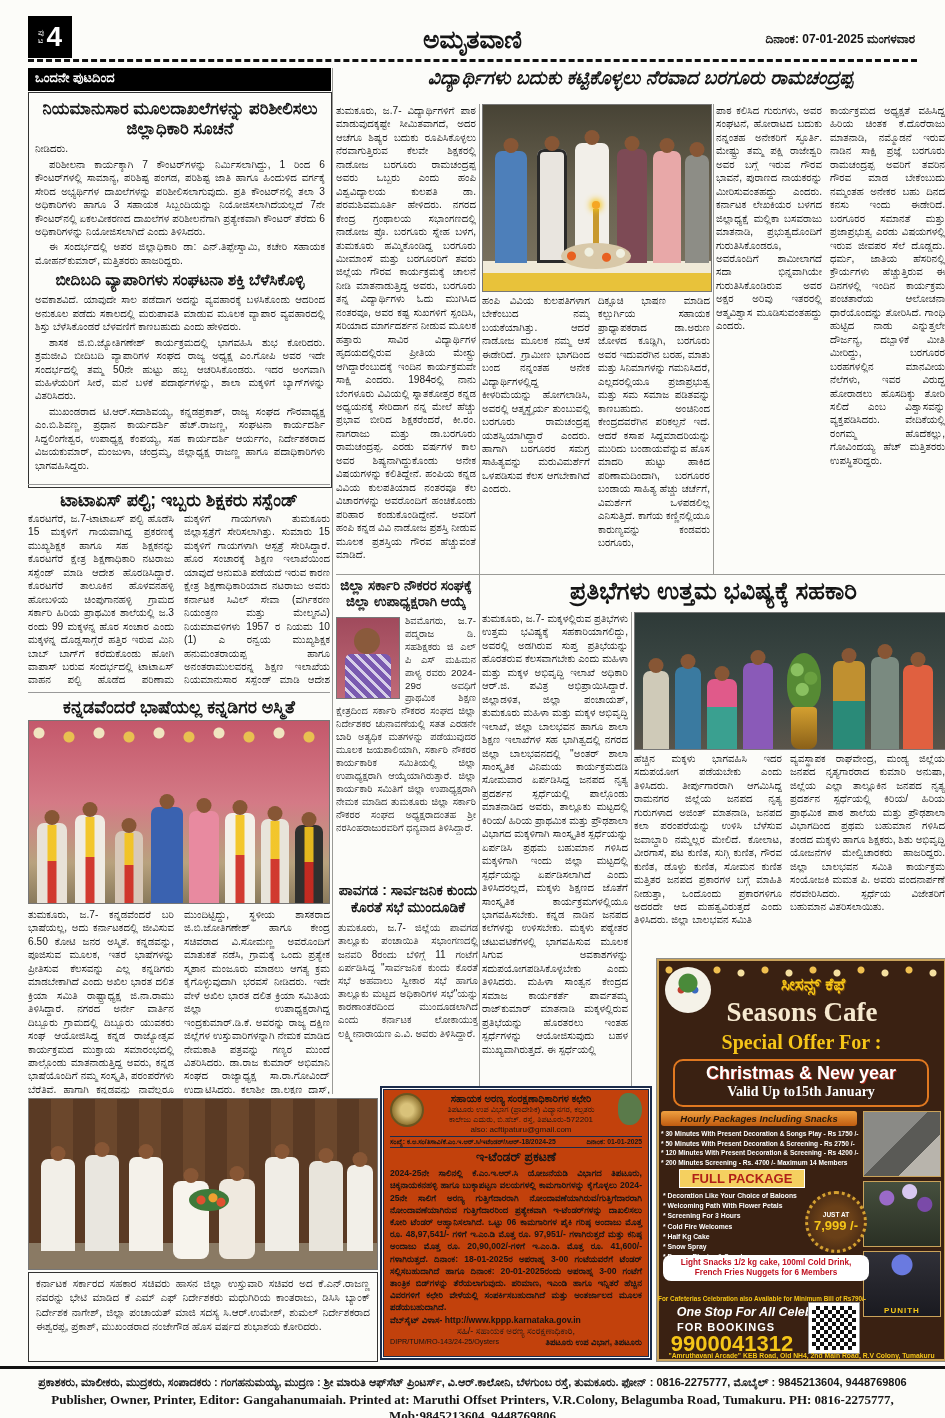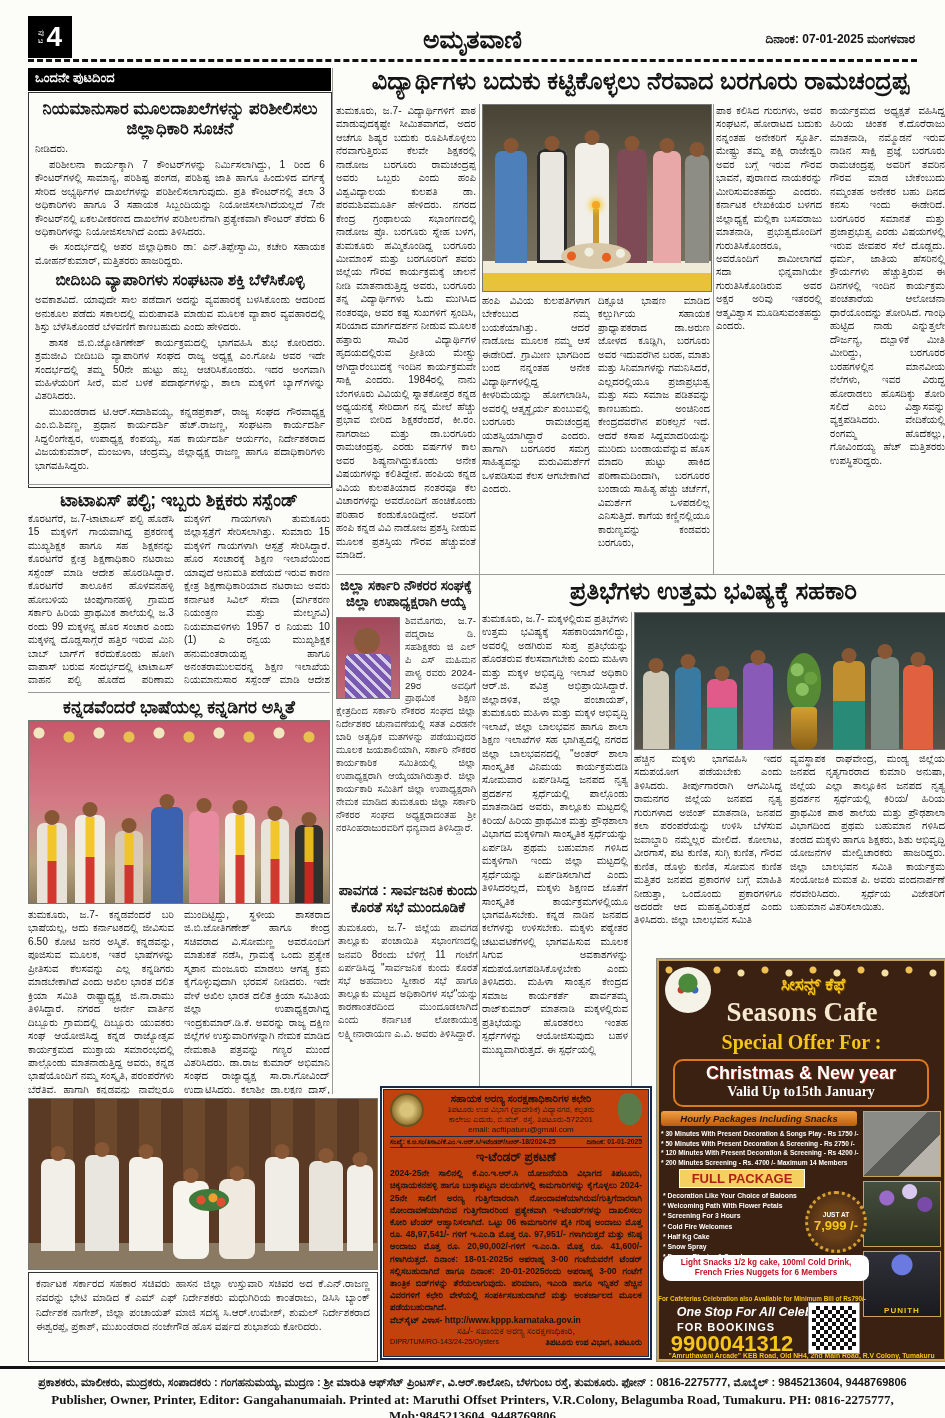--- a/index.html
+++ b/index.html
@@ -102,21 +102,21 @@
     <div class="person" style="left:144px;bottom:10px;width:36px;height:78px;background:#f7f4ed;border-radius:8px;"></div>
     <div class="person" style="left:190px;bottom:10px;width:36px;height:80px;background:#efe9df;border-radius:8px;"></div>
     <div class="person" style="left:236px;bottom:18px;width:34px;height:94px;background:#f0ede6;"></div>
     <div class="person" style="left:280px;bottom:18px;width:34px;height:90px;background:#e8e4db;"></div>
     <div class="person" style="left:318px;bottom:18px;width:26px;height:86px;background:#f2efe8;"></div>
     <div class="abs" style="left:160px;bottom:58px;width:40px;height:22px;border-radius:50%;
          background:radial-gradient(circle at 30% 50%,#e05030 4px,transparent 5px),radial-gradient(circle at 60% 40%,#f0a030 4px,transparent 5px),radial-gradient(circle at 80% 60%,#e05030 4px,transparent 5px),#3f7a3a;"></div>
   </div>
   <div class="abs capbox" style="left:28px;top:1272px;width:334px;height:80px;overflow:hidden;">ಕರ್ನಾಟಕ ಸರ್ಕಾರದ ಸಹಕಾರ ಸಚಿವರು ಹಾಸನ ಜಿಲ್ಲಾ ಉಸ್ತುವಾರಿ ಸಚಿವರ ಅದ ಕೆ.ಎನ್.ರಾಜಣ್ಣ ನವರನ್ನು ಭೇಟಿ ಮಾಡಿದ ಕೆ ಎಮ್ ಎಫ್ ನಿರ್ದೇಶಕರು ಮಧುಗಿರಿಯ ಕಾಂತರಾಜು, ಡಿಸಿಸಿ ಬ್ಯಾಂಕ್ ನಿರ್ದೇಶಕ ನಾಗೇಶ್, ಜಿಲ್ಲಾ ಪಂಚಾಯತ್ ಮಾಜಿ ಸದಸ್ಯ ಸಿ.ಆರ್.ಉಮೇಶ್, ಶುಮಲ್ ನಿರ್ದೇಶಕರಾದ ಈಶ್ವರಪ್ಪ, ಪ್ರಕಾಶ್, ಮುಖಂಡರಾದ ನಂಜೇಗೌಡ ಹೊಸ ವರ್ಷದ ಶುಭಾಶಯ ಕೋರಿದರು.</div>
 
-  <div class="abs hl" style="left:336px;top:66px;width:609px;font-size:24px;">ವಿದ್ಯಾರ್ಥಿಗಳು ಬದುಕು ಕಟ್ಟಿಕೊಳ್ಳಲು ನೆರವಾದ ಬರಗೂರು ರಾಮಚಂದ್ರಪ್ಪ</div>
+  <div class="abs hl" style="left:336px;top:66px;width:609px;font-size:19px;font-style:italic;">ವಿದ್ಯಾರ್ಥಿಗಳು ಬದುಕು ಕಟ್ಟಿಕೊಳ್ಳಲು ನೆರವಾದ ಬರಗೂರು ರಾಮಚಂದ್ರಪ್ಪ</div>
 
   <div class="abs bodytxt" style="left:336px;top:104px;width:140px;height:470px;overflow:hidden;">ತುಮಕೂರು, ಜ.7- ವಿದ್ಯಾರ್ಥಿಗಳಿಗೆ ಪಾಠ ಮಾಡುವುದಕ್ಕಷ್ಟೇ ಸೀಮಿತವಾಗದೆ, ಅದರ ಆಚೆಗೂ ಶಿಷ್ಯರ ಬದುಕು ರೂಪಿಸಿಕೊಳ್ಳಲು ನೆರವಾಗುತ್ತಿರುವ ಕೆಲವೇ ಶಿಕ್ಷಕರಲ್ಲಿ ನಾಡೋಜ ಬರಗೂರು ರಾಮಚಂದ್ರಪ್ಪ ಅವರು ಒಬ್ಬರು ಎಂದು ಹಂಪಿ ವಿಶ್ವವಿದ್ಯಾಲಯ ಕುಲಪತಿ ಡಾ. ಪರಮಶಿವಮೂರ್ತಿ ಹೇಳಿದರು. ನಗರದ ಕೇಂದ್ರ ಗ್ರಂಥಾಲಯ ಸಭಾಂಗಣದಲ್ಲಿ ನಾಡೋಜ ಪ್ರೊ. ಬರಗೂರು ಸ್ನೇಹ ಬಳಗ, ತುಮಕೂರು ಹಮ್ಮಿಕೊಂಡಿದ್ದ ಬರಗೂರು ಮೀಮಾಂಸೆ ಮತ್ತು ಬರಗೂರರಿಗೆ ತವರು ಜಿಲ್ಲೆಯ ಗೌರವ ಕಾರ್ಯಕ್ರಮಕ್ಕೆ ಚಾಲನೆ ನೀಡಿ ಮಾತನಾಡುತ್ತಿದ್ದ ಅವರು, ಬರಗೂರು ತನ್ನ ವಿದ್ಯಾರ್ಥಿಗಳು ಓದು ಮುಗಿಸಿದ ನಂತರವೂ, ಅವರ ಕಷ್ಟ ಸುಖಗಳಿಗೆ ಸ್ಪಂದಿಸಿ, ಸರಿಯಾದ ಮಾರ್ಗದರ್ಶನ ನೀಡುವ ಮೂಲಕ ಹತ್ತಾರು ಸಾವಿರ ವಿದ್ಯಾರ್ಥಿಗಳ ಹೃದಯದಲ್ಲಿರುವ ಪ್ರೀತಿಯ ಮೇಸ್ಟ್ರು ಆಗಿದ್ದಾರೆಂಬುದಕ್ಕೆ ಇಂದಿನ ಕಾರ್ಯಕ್ರಮವೇ ಸಾಕ್ಷಿ ಎಂದರು. 1984ರಲ್ಲಿ ನಾನು ಬೆಂಗಳೂರು ವಿವಿಯಲ್ಲಿ ಸ್ನಾತಕೋತ್ತರ ಕನ್ನಡ ಅಧ್ಯಯನಕ್ಕೆ ಸೇರಿದಾಗ ನನ್ನ ಮೇಲೆ ಹೆಚ್ಚು ಪ್ರಭಾವ ಬೀರಿದ ಶಿಕ್ಷಕರೆಂದರೆ, ಕೀ.ರಂ. ನಾಗರಾಜು ಮತ್ತು ಡಾ.ಬರಗೂರು ರಾಮಚಂದ್ರಪ್ಪ. ಎರಡು ವರ್ಷಗಳ ಕಾಲ ಅವರ ಶಿಷ್ಯನಾಗಿದ್ದುಕೊಂಡು ಅನೇಕ ವಿಷಯಗಳನ್ನು ಕಲಿತಿದ್ದೇನೆ. ಹಂಪಿಯ ಕನ್ನಡ ವಿವಿಯ ಕುಲಪತಿಯಾದ ನಂತರವೂ ಕೆಲ ವಿಚಾರಗಳನ್ನು ಅವರೊಂದಿಗೆ ಹಂಚಿಕೊಂಡು ಪರಿಹಾರ ಕಂಡುಕೊಂಡಿದ್ದೇನೆ. ಅವರಿಗೆ ಹಂಪಿ ಕನ್ನಡ ವಿವಿ ನಾಡೋಜ ಪ್ರಶಸ್ತಿ ನೀಡುವ ಮೂಲಕ ಪ್ರಶಸ್ತಿಯ ಗೌರವ ಹೆಚ್ಚುವಂತೆ ಮಾಡಿದೆ.</div>
 
   <div class="abs photo" style="left:482px;top:104px;width:228px;height:186px;">
     <div class="ph-bg" style="background:linear-gradient(180deg,#474335 0%,#6b6451 50%,#7d7563 100%);"></div>
     <div class="abs" style="left:0;bottom:0;width:100%;height:30px;background:linear-gradient(180deg,#f0ead8 0 40%,#e8c23a 40% 100%);"></div>
     <div class="person" style="left:12px;bottom:28px;width:32px;height:112px;background:#4d7fba;"></div>
     <div class="person" style="left:54px;bottom:28px;width:30px;height:114px;background:#e9e5df;box-shadow:inset 0 0 0 3px #2a2a2a;"></div>
     <div class="person" style="left:92px;bottom:28px;width:34px;height:120px;background:#f2efe9;"></div>
     <div class="person" style="left:134px;bottom:28px;width:30px;height:114px;background:#7d4a55;"></div>
@@ -180,21 +180,21 @@
   <div class="abs bodytxt" style="left:634px;top:752px;width:148px;height:202px;overflow:hidden;">ಹೆಚ್ಚಿನ ಮಕ್ಕಳು ಭಾಗವಹಿಸಿ ಇದರ ಸದುಪಯೋಗ ಪಡೆಯಬೇಕು ಎಂದು ತಿಳಿಸಿದರು. ತೀರ್ಪುಗಾರರಾಗಿ ಆಗಮಿಸಿದ್ದ ರಾಮನಗರ ಜಿಲ್ಲೆಯ ಜನಪದ ನೃತ್ಯ ಗುರುಗಳಾದ ಅಜಿಂತ್ ಮಾತನಾಡಿ, ಜನಪದ ಕಲಾ ಪರಂಪರೆಯನ್ನು ಉಳಿಸಿ ಬೆಳೆಸುವ ಜವಾಬ್ದಾರಿ ನಮ್ಮೆಲ್ಲರ ಮೇಲಿದೆ. ಕೋಲಾಟ, ವೀರಗಾಸೆ, ಪಟ ಕುಣಿತ, ಸುಗ್ಗಿ ಕುಣಿತ, ಗೌರವ ಕುಣಿತ, ಡೊಳ್ಳು ಕುಣಿತ, ಸೋಮನ ಕುಣಿತ ಮತ್ತಿತರ ಜನಪದ ಪ್ರಕಾರಗಳ ಬಗ್ಗೆ ಮಾಹಿತಿ ನೀಡುತ್ತಾ, ಒಂದೊಂದು ಪ್ರಕಾರಗಳಿಗೂ ಅದರದೇ ಆದ ಮಹತ್ವವಿರುತ್ತದೆ ಎಂದು ತಿಳಿಸಿದರು. ಜಿಲ್ಲಾ ಬಾಲಭವನ ಸಮಿತಿ</div>
   <div class="abs bodytxt" style="left:790px;top:752px;width:155px;height:202px;overflow:hidden;">ವ್ಯವಸ್ಥಾಪಕ ರಾಘವೇಂದ್ರ, ಮಂಡ್ಯ ಜಿಲ್ಲೆಯ ಜನಪದ ನೃತ್ಯಗಾರರಾದ ಕುಮಾರಿ ಅನುಷಾ, ಜಿಲ್ಲೆಯ ಎಲ್ಲಾ ತಾಲ್ಲೂಕಿನ ಜನಪದ ನೃತ್ಯ ಪ್ರದರ್ಶನ ಸ್ಪರ್ಧೆಯಲ್ಲಿ ಕಿರಿಯ/ ಹಿರಿಯ ಪ್ರಾಥಮಿಕ ಪಾಠ ಶಾಲೆಯ ಮತ್ತು ಪ್ರೌಢಶಾಲಾ ವಿಭಾಗದಿಂದ ಪ್ರಥಮ ಬಹುಮಾನ ಗಳಿಸಿದ ತಂಡದ ಮಕ್ಕಳು ಹಾಗೂ ಶಿಕ್ಷಕರು, ಶಿಶು ಅಭಿವೃದ್ಧಿ ಯೋಜನೆಗಳ ಮೇಲ್ವಿಚಾರಕರು ಹಾಜರಿದ್ದರು. ಜಿಲ್ಲಾ ಬಾಲಭವನ ಸಮಿತಿ ಕಾರ್ಯಕ್ರಮ ಸಂಯೋಜಕಿ ಮಮತ ಪಿ. ಅವರು ವಂದನಾರ್ಪಣೆ ನೆರವೇರಿಸಿದರು. ಸ್ಪರ್ಧೆಯ ವಿಜೇತರಿಗೆ ಬಹುಮಾನ ವಿತರಿಸಲಾಯಿತು.</div>
 
   <div class="abs noticebox" style="left:380px;top:1086px;width:272px;height:274px;overflow:hidden;">
     <div style="display:flex;align-items:flex-start;gap:4px;">
       <div class="emblem" style="width:30px;height:30px;flex:none;"></div>
       <div style="flex:1;text-align:center;">
         <div style="font-size:10px;font-weight:bold;">ಸಹಾಯಕ ಅರಣ್ಯ ಸಂರಕ್ಷಣಾಧಿಕಾರಿಗಳ ಕಛೇರಿ</div>
         <div style="font-size:8px;">ತಿಪಟೂರು ಉಪ ವಿಭಾಗ (ಪ್ರಾದೇಶಿಕ) ವಿದ್ಯಾನಗರ, ಕಲ್ಪತರು</div>
         <div style="font-size:8px;">ಕಾಲೇಜು ಎದುರು, ಬಿ.ಹೆಚ್. ರಸ್ತೆ, ತಿಪಟೂರು-572201</div>
-        <div style="font-size:8px;">email: acftipaturu@gmail.com</div>
+        <div style="font-size:8px;">also: acftipaturu@gmail.com</div>
       </div>
       <div style="width:24px;height:32px;flex:none;background:#5a7a4a;border-radius:40% 55% 50% 45%;"></div>
     </div>
     <div style="display:flex;justify-content:space-between;border-top:1px solid #1b2b4a;border-bottom:1px solid #1b2b4a;margin:2px 0;padding:1px 0;">
       <span style="font-size:6.8px;font-weight:bold;">ಸಂಖ್ಯೆ: ಕ.ಅ.ಸಂ/ತಿಸಾವಿ/ಕೆ.ಎಂ.ಇ.ಆರ್.ಸಿ/ಇಟೆಂಡರ್/ಸಿಆರ್-18/2024-25</span>
       <span style="font-size:6.8px;font-weight:bold;">ದಿನಾಂಕ: 01-01-2025</span>
     </div>
     <div class="hl" style="font-size:12.5px;margin:2px 0;">ಇ-ಟೆಂಡರ್ ಪ್ರಕಟಣೆ</div>
     <div style="font-size:8.6px;font-weight:bold;line-height:1.42;text-align:justify;">2024-25ನೇ ಸಾಲಿನಲ್ಲಿ ಕೆ.ಎಂ.ಇ.ಆರ್.ಸಿ ಯೋಜನೆಯಡಿ ವಿಭಾಗದ ತಿಪಟೂರು, ಚಿಕ್ಕನಾಯಕನಹಳ್ಳಿ ಹಾಗೂ ಬುಕ್ಕಾಪಟ್ಟಣ ವಲಯಗಳಲ್ಲಿ ಕಾಮಗಾರಿಗಳನ್ನು ಕೈಗೊಳ್ಳಲು 2024-25ನೇ ಸಾಲಿಗೆ ಅರಣ್ಯ ಗುತ್ತಿಗೆದಾರರಾಗಿ ನೋಂದಾವಣೆಯಾಗಿರುವ/ಗುತ್ತಿಗೆದಾರರಾಗಿ ನೋಂದಾವಣೆಯಾಗಿರುವ ಗುತ್ತಿಗೆದಾರರಿಂದ ಪ್ರತ್ಯೇಕವಾಗಿ ಇ-ಟೆಂಡರ್‌ಗಳನ್ನು ದಾಖಲಿಸಲು ಕೋರಿ ಟೆಂಡರ್ ಆಹ್ವಾನಿಸಲಾಗಿದೆ. ಒಟ್ಟು 06 ಕಾಮಗಾರಿಗಳ ಪೈಕಿ ಗರಿಷ್ಠ ಅಂದಾಜು ಮೊತ್ತ ರೂ. 48,97,541/- ಗಳಿಗೆ ಇ.ಎಂ.ಡಿ ಮೊತ್ತ ರೂ. 97,951/- ಗಳಾಗಿರುತ್ತದೆ ಮತ್ತು ಕನಿಷ್ಠ ಅಂದಾಜು ಮೊತ್ತ ರೂ. 20,90,002/-ಗಳಿಗೆ ಇ.ಎಂ.ಡಿ. ಮೊತ್ತ ರೂ. 41,600/-ಗಳಾಗಿರುತ್ತದೆ. ದಿನಾಂಕ: 18-01-2025ರ ಅಪರಾಹ್ನ 3-00 ಗಂಟೆಯವರೆಗೆ ಟೆಂಡರ್ ಸಲ್ಲಿಸಬಹುದಾಗಿದೆ ಹಾಗೂ ದಿನಾಂಕ: 20-01-2025ರಂದು ಅಪರಾಹ್ನ 3-00 ಗಂಟೆಗೆ ತಾಂತ್ರಿಕ ಬಿಡ್‌ಗಳನ್ನು ತೆರೆಯಲಾಗುವುದು. ಪರಿಮಾಣ, ಇಎಂಡಿ ಹಾಗೂ ಇನ್ನಿತರೆ ಹೆಚ್ಚಿನ ವಿವರಗಳಿಗೆ ಕಛೇರಿ ವೇಳೆಯಲ್ಲಿ ಸಂಪರ್ಕಿಸಬಹುದಾಗಿದೆ ಮತ್ತು ಅಂತರ್ಜಾಲದ ಮೂಲಕ ಪಡೆಯಬಹುದಾಗಿದೆ.</div>
     <div style="font-size:8.6px;font-weight:bold;margin-top:1px;">

